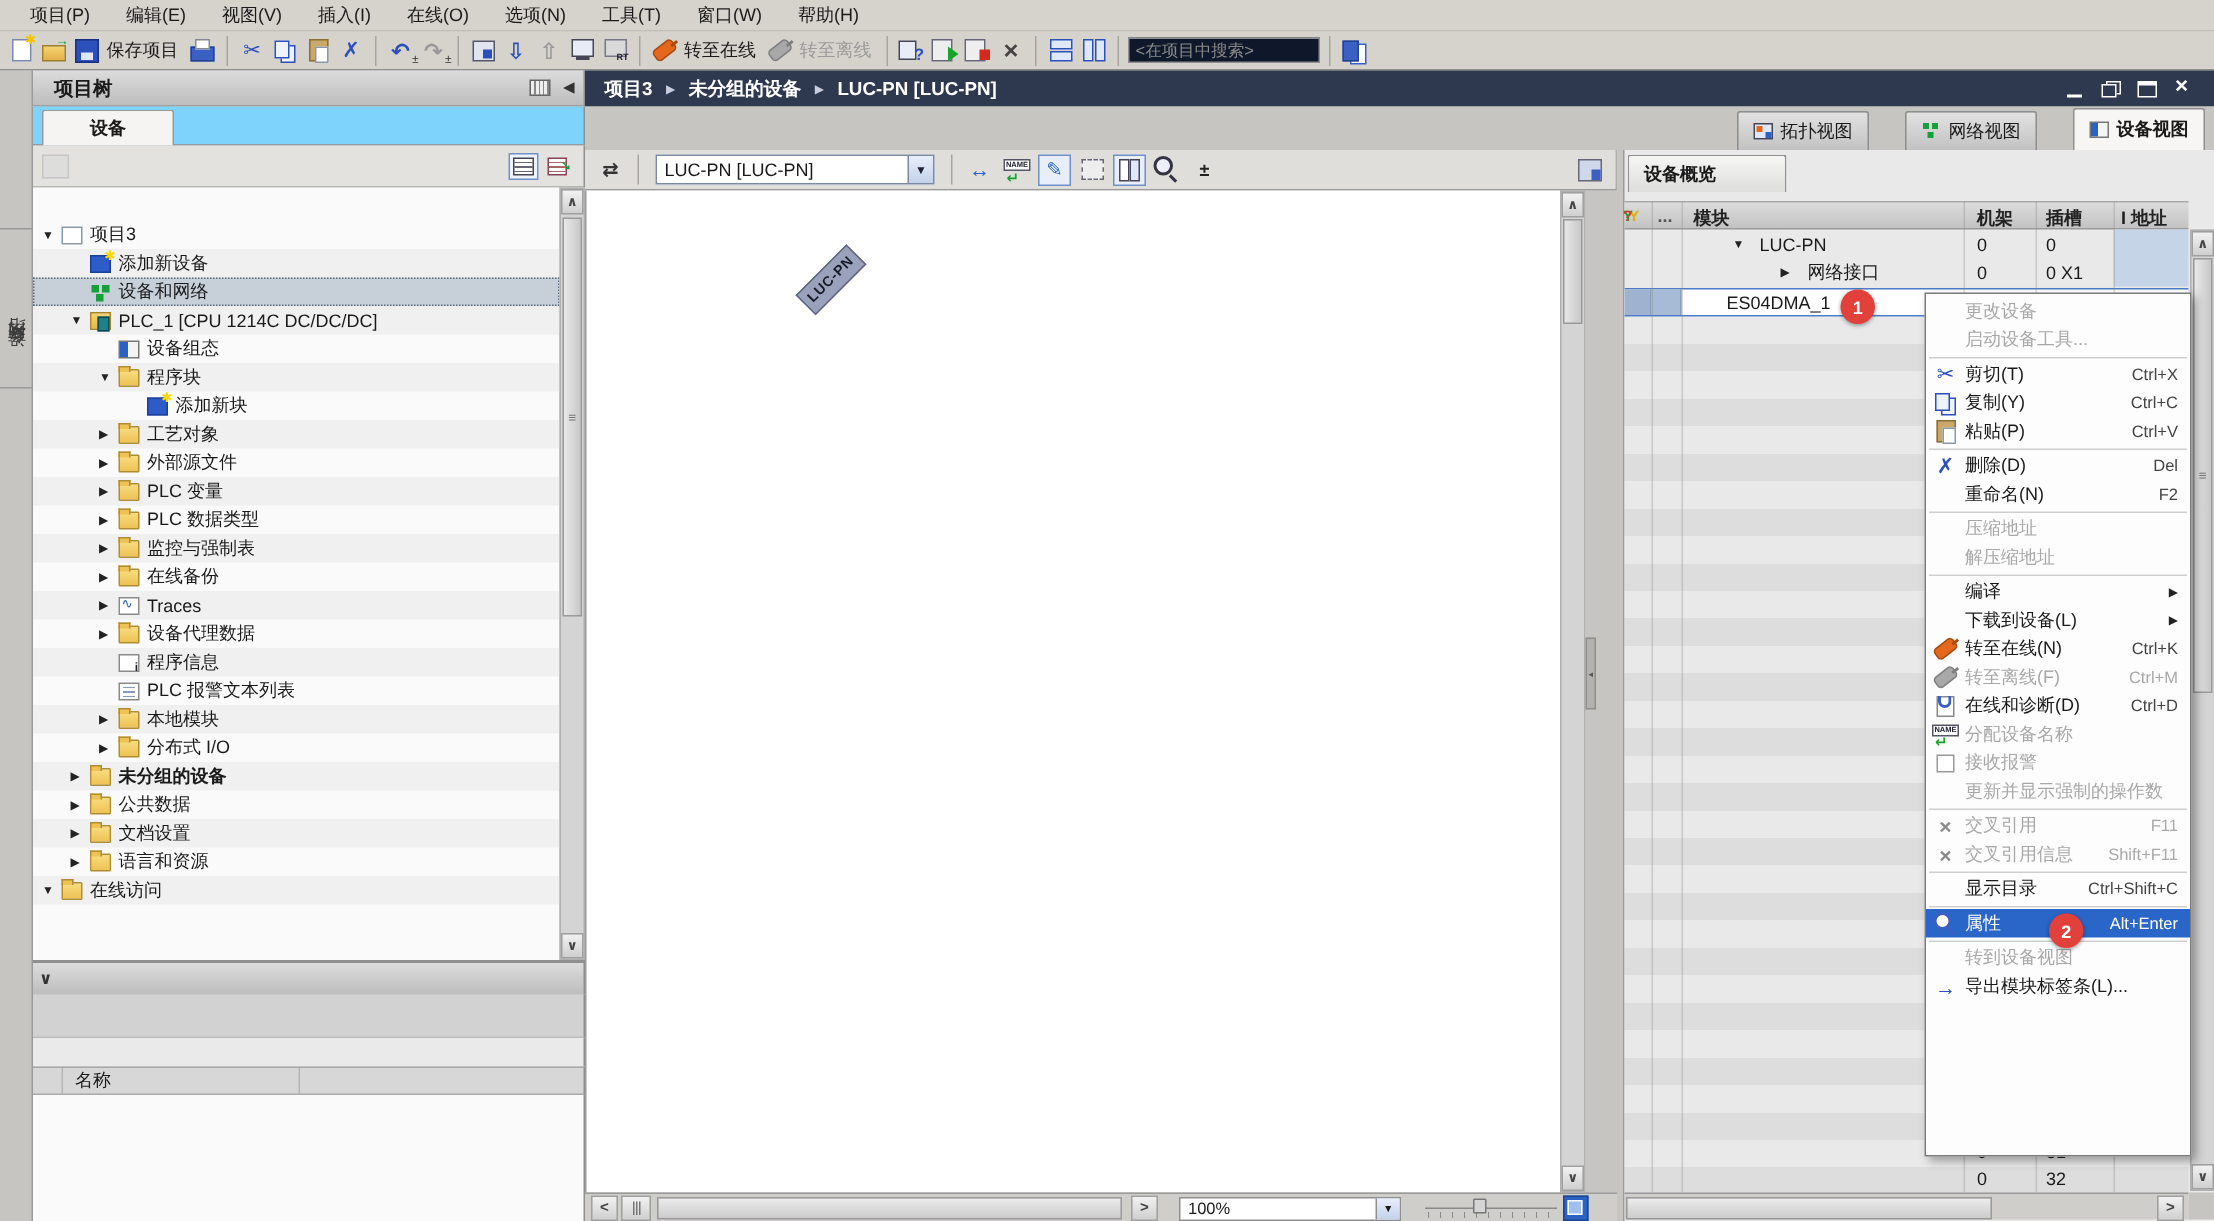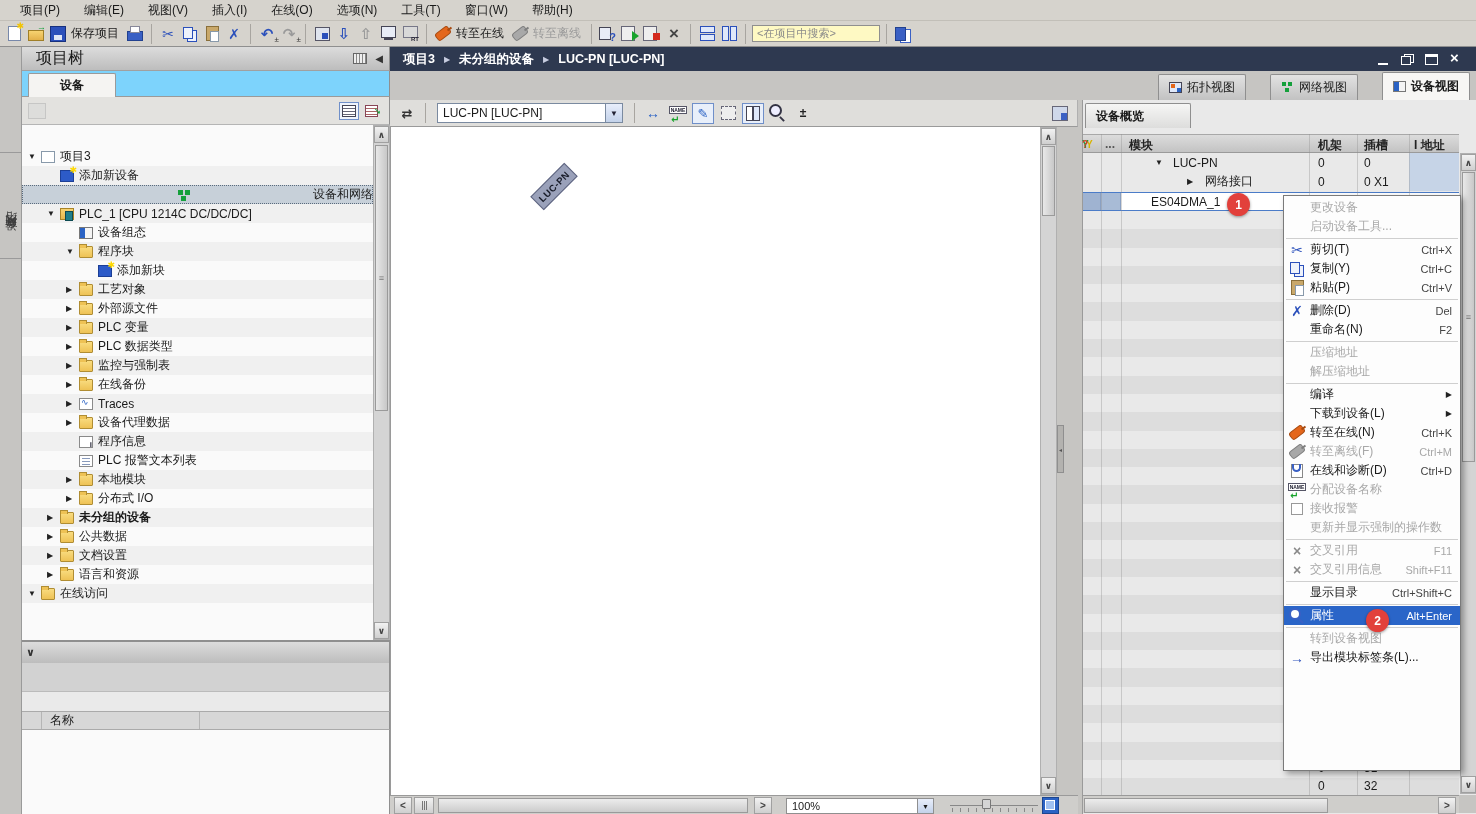--- a/index.html
+++ b/index.html
@@ -47,35 +47,35 @@
   .tbi-diagq::before{content:"";width:10px;height:11px;background:#e8ecf6;border:1px solid #445;margin-left:-6px;}
   .tbi-diagq::after{content:"?";position:absolute;right:2px;bottom:0;color:#2b50bb;font-weight:bold;font-size:11px;}
   .tbi-cpu-start::before{content:"";width:12px;height:13px;background:#eee;border:1px solid #667;margin-left:-4px;}
   .tbi-cpu-start::after{content:"";position:absolute;right:1px;bottom:2px;border-left:7px solid #18a42c;border-top:5px solid transparent;border-bottom:5px solid transparent;}
   .tbi-cpu-stop::before{content:"";width:12px;height:13px;background:#eee;border:1px solid #667;margin-left:-4px;}
   .tbi-cpu-stop::after{content:"";position:absolute;right:2px;bottom:3px;width:7px;height:7px;background:#d42a1e;}
   .tbi-x::before{content:"×";font-size:17px;font-weight:bold;color:#444;}
   .tbi-split-h::before{content:"";width:13px;height:5px;border:1px solid #2b50bb;background:#dfe8fa;box-shadow:0 8px 0 -1px #dfe8fa,0 8px 0 0 #2b50bb;margin-top:-8px;}
   .tbi-split-v::before{content:"";width:5px;height:13px;border:1px solid #2b50bb;background:#dfe8fa;box-shadow:8px 0 0 -1px #dfe8fa,8px 0 0 0 #2b50bb;margin-left:-8px;}
   .tbi-final::before{content:"";width:9px;height:12px;background:#3a60c4;border:1px solid #22418f;box-shadow:5px 2px 0 -1px #fff,5px 2px 0 0 #3a60c4;margin:0 0 0 -5px;}
-  .tb-search{width:128px;height:17px;border:1px solid #8f8f8f;background:#fef9c3;font-size:11px;color:#8a8a8a;padding:0 4px;font-family:"Liberation Sans","DejaVu Sans",sans-serif;}
+  .tb-search{width:128px;height:17px;border:1px solid #8f8f8f;background:#0f172a;font-size:11px;color:#8a8a8a;padding:0 4px;font-family:"Liberation Sans","DejaVu Sans",sans-serif;}
   .tbi-checkbox::before{content:"";width:10px;height:10px;background:#fff;border:1px solid #999;}
   .tbi-xref::before{content:"×";color:#8a8a8a;font-weight:bold;font-size:14px;}
   .tbi-props::before{content:"";width:8px;height:8px;border:2px solid #3a60c4;border-radius:50%;margin:-4px 0 0 -4px;background:#fff;}
   .tbi-props::after{content:"";position:absolute;width:6px;height:2px;background:#3a60c4;transform:rotate(45deg);right:3px;bottom:3px;}
   .tbi-export::before{content:"→";color:#2b50bb;font-weight:bold;font-size:14px;}
   .tbi-name::before{content:"NAME";font-size:5px;font-weight:bold;border:1px solid #556;padding:0 1px;background:#fff;color:#223;margin-top:-6px;}
   .tbi-name::after{content:"↵";position:absolute;color:#18a42c;font-size:10px;bottom:-2px;left:3px;font-weight:bold;}
   .tbi-diag2::before{content:"";width:10px;height:12px;background:#fff;border:1px solid #888;}
   .tbi-diag2::after{content:"";position:absolute;width:5px;height:6px;border:2px solid #3a60c4;border-top:none;border-radius:0 0 5px 5px;left:5px;top:3px;}
 
   
   .rail-top{left:0;top:47px;width:22px;height:24px;background:#c6c5c2;border-right:1px solid #9a9a9a;}
   .tree-header{left:22px;top:47px;width:368px;height:24px;background:linear-gradient(#dcdcdc,#bdbdbd);border-right:1px solid #8f8f8f;border-bottom:1px solid #a0a0a0;display:flex;align-items:center;padding:0 6px 0 14px;}
-  .tree-header .t{font-weight:normal;font-size:16px;flex:1;}
+  .tree-header .t{font-weight:bold;font-size:13px;flex:1;}
   .hd-grid{width:14px;height:11px;border:1px solid #666;background:repeating-linear-gradient(90deg,#eee 0 2px,#888 2px 3px);margin-right:8px;}
   .hd-col{color:#333;font-size:10px;}
   .titlebar{left:390px;top:47px;width:1086px;height:24px;background:#2e3950;color:#fff;display:flex;align-items:center;padding:0 10px 0 13px;font-weight:bold;}
   .bc{display:flex;align-items:center;gap:9px;flex:1;font-size:12.5px;}
   .bc .sep{font-size:8px;color:#c8cde0;}
   .wcs{display:flex;align-items:center;gap:11px;margin-right:4px;}
   .wc{width:13px;height:11px;position:relative;display:inline-block;}
   .wc-min::after{content:"";position:absolute;left:1px;right:2px;bottom:0;height:2px;background:#fff;}
   .wc-restore::before{content:"";position:absolute;left:0;bottom:0;width:8px;height:7px;border:1px solid #fff;background:#2e3950;z-index:1;}
   .wc-restore::after{content:"";position:absolute;right:0;top:0;width:8px;height:7px;border:1px solid #fff;}
@@ -330,21 +330,21 @@
     <div class="tree-row" style="padding-left: 6px;">
       <div class="tw">▼</div>
       <div class="tic tic-project" style="display: inline-block;"></div>
       <div class="tlb">项目3</div>
     </div>
     <div class="tree-row" style="padding-left: 25px;">
       <div class="tw"></div>
       <div class="tic tic-add-device" style="display: inline-block;"></div>
       <div class="tlb">添加新设备</div>
     </div>
-    <div class="tree-row sel" style="padding-left: 25px; justify-content: space-between;">
+    <div class="tree-row sel" style="padding-left: 25px;">
       <div class="tw"></div>
       <div class="tic tic-devices-networks" style="display: inline-block;"></div>
       <div class="tlb">设备和网络</div>
     </div>
     <div class="tree-row" style="padding-left: 25px;">
       <div class="tw">▼</div>
       <div class="tic tic-plc" style="display: inline-block;"></div>
       <div class="tlb">PLC_1 [CPU 1214C DC/DC/DC]</div>
     </div>
     <div class="tree-row" style="padding-left: 44px;">

